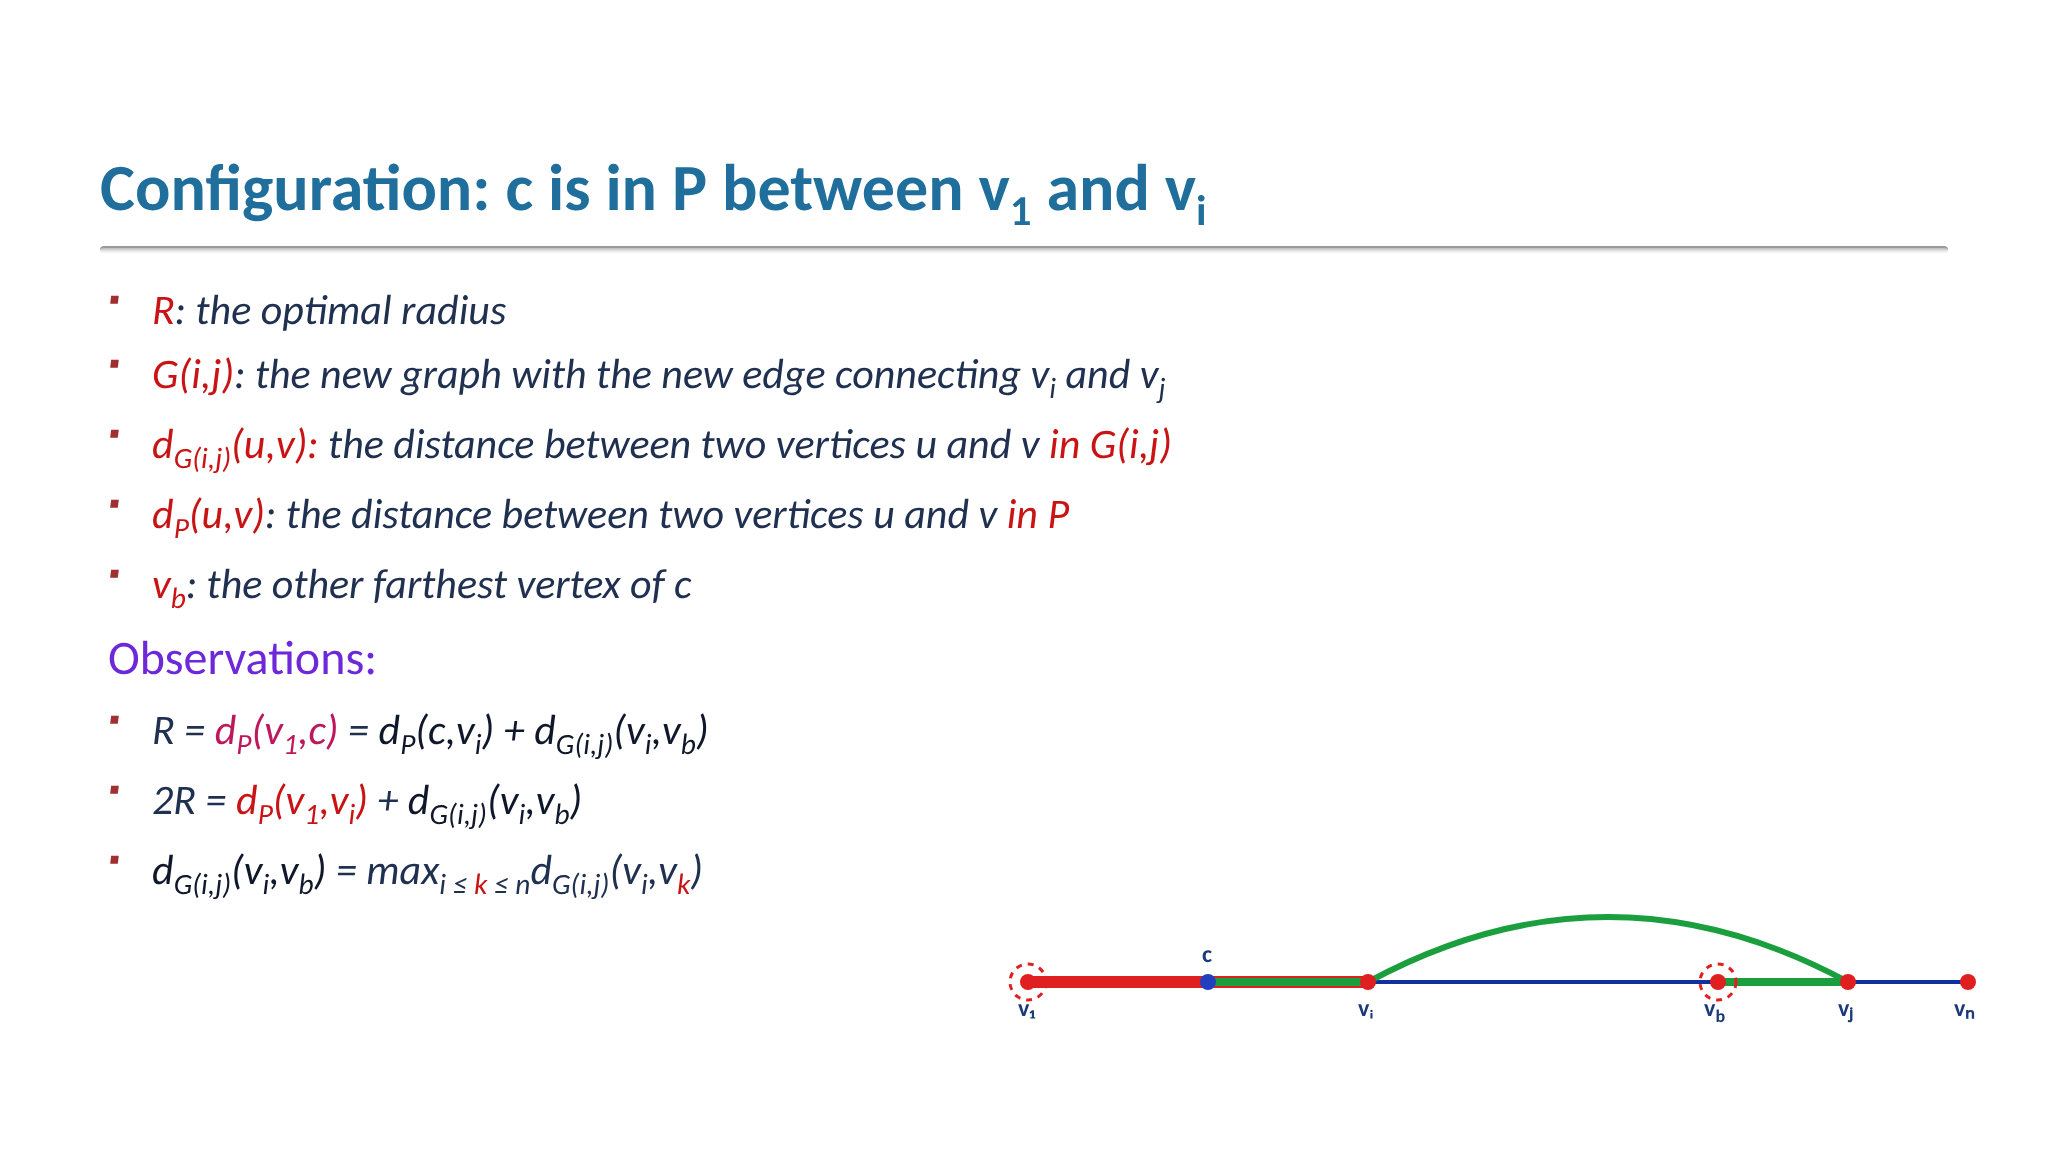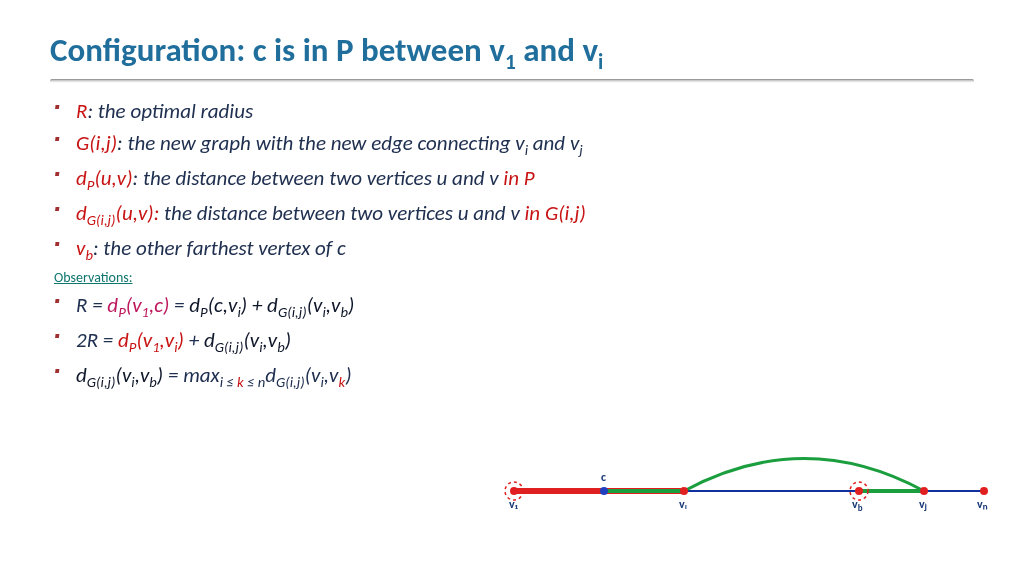--- a/index.html
+++ b/index.html
@@ -14,20 +14,21 @@
   .slide {
     padding: 30px 50px 20px 50px;
     position: relative;
     height: 100%;
   }
   .title {
     font-size: 33px;
     font-weight: 700;
     color: #1f6e9c;
     margin-bottom: 4px;
+    margin-top: 44px;
   }
   .title sub { font-size: 0.65em; vertical-align: sub; }
   .hr-line {
     height: 4px;
     background: linear-gradient(to bottom, #bbb 0%, #eee 60%, #fff 100%);
     border-top: 1px solid #999;
     border-radius: 2px;
     margin-bottom: 12px;
   }
   ul.defs { list-style: none; font-style: italic; }
@@ -40,25 +41,24 @@
   }
   ul.defs > li::before {
     content: "▪";
     position: absolute;
     left: 4px;
     top: 0;
     color: #a03030;
     font-size: 16px;
   }
   .obshead {
-    font-size: 14px;
-    color: #0f766e;
+    font-size: 24px;
+    color: #6d28d9;
     padding-left: 4px;
     line-height: 1.6;
-    text-decoration: underline;
   }
   .term-r   { color: #c81414; }
   .term-g   { color: #0f172a; }
   .term-o   { color: #be185d; }
   sub { font-size: 0.7em; vertical-align: sub; }
   .body-text { color: #203050; }
 
   
   .diagram {
     position: absolute;
@@ -86,24 +86,24 @@
   <div class="hr-line"></div>
 
   <ul class="defs">
     <li>
       <span class="term-r">R</span><span class="body-text">: the optimal radius</span>
     </li>
     <li>
       <span class="term-r">G(i,j)</span><span class="body-text">: the new graph with the new edge connecting v</span><sub class="body-text">i</sub><span class="body-text"> and v</span><sub class="body-text">j</sub>
     </li>
     <li>
-      <span class="term-r"><span>d</span><sub>P</sub><span>(u,v)</span></span><span class="body-text">: the distance between two vertices u and v </span><span class="term-r">in P</span>
+      <span class="term-r"><span>d</span><sub>G(i,j)</sub><span>(u,v):</span></span><span class="body-text"> the distance between two vertices u and v </span><span class="term-r">in G(i,j)</span>
     </li>
     <li>
-      <span class="term-r"><span>d</span><sub>G(i,j)</sub><span>(u,v):</span></span><span class="body-text"> the distance between two vertices u and v </span><span class="term-r">in G(i,j)</span>
+      <span class="term-r"><span>d</span><sub>P</sub><span>(u,v)</span></span><span class="body-text">: the distance between two vertices u and v </span><span class="term-r">in P</span>
     </li>
     <li>
       <span class="term-r"><span>v</span><sub>b</sub></span><span class="body-text">: the other farthest vertex of c</span>
     </li>
   </ul>
 
   <div class="obshead">Observations:</div>
 
   <ul class="defs">
     <li>

